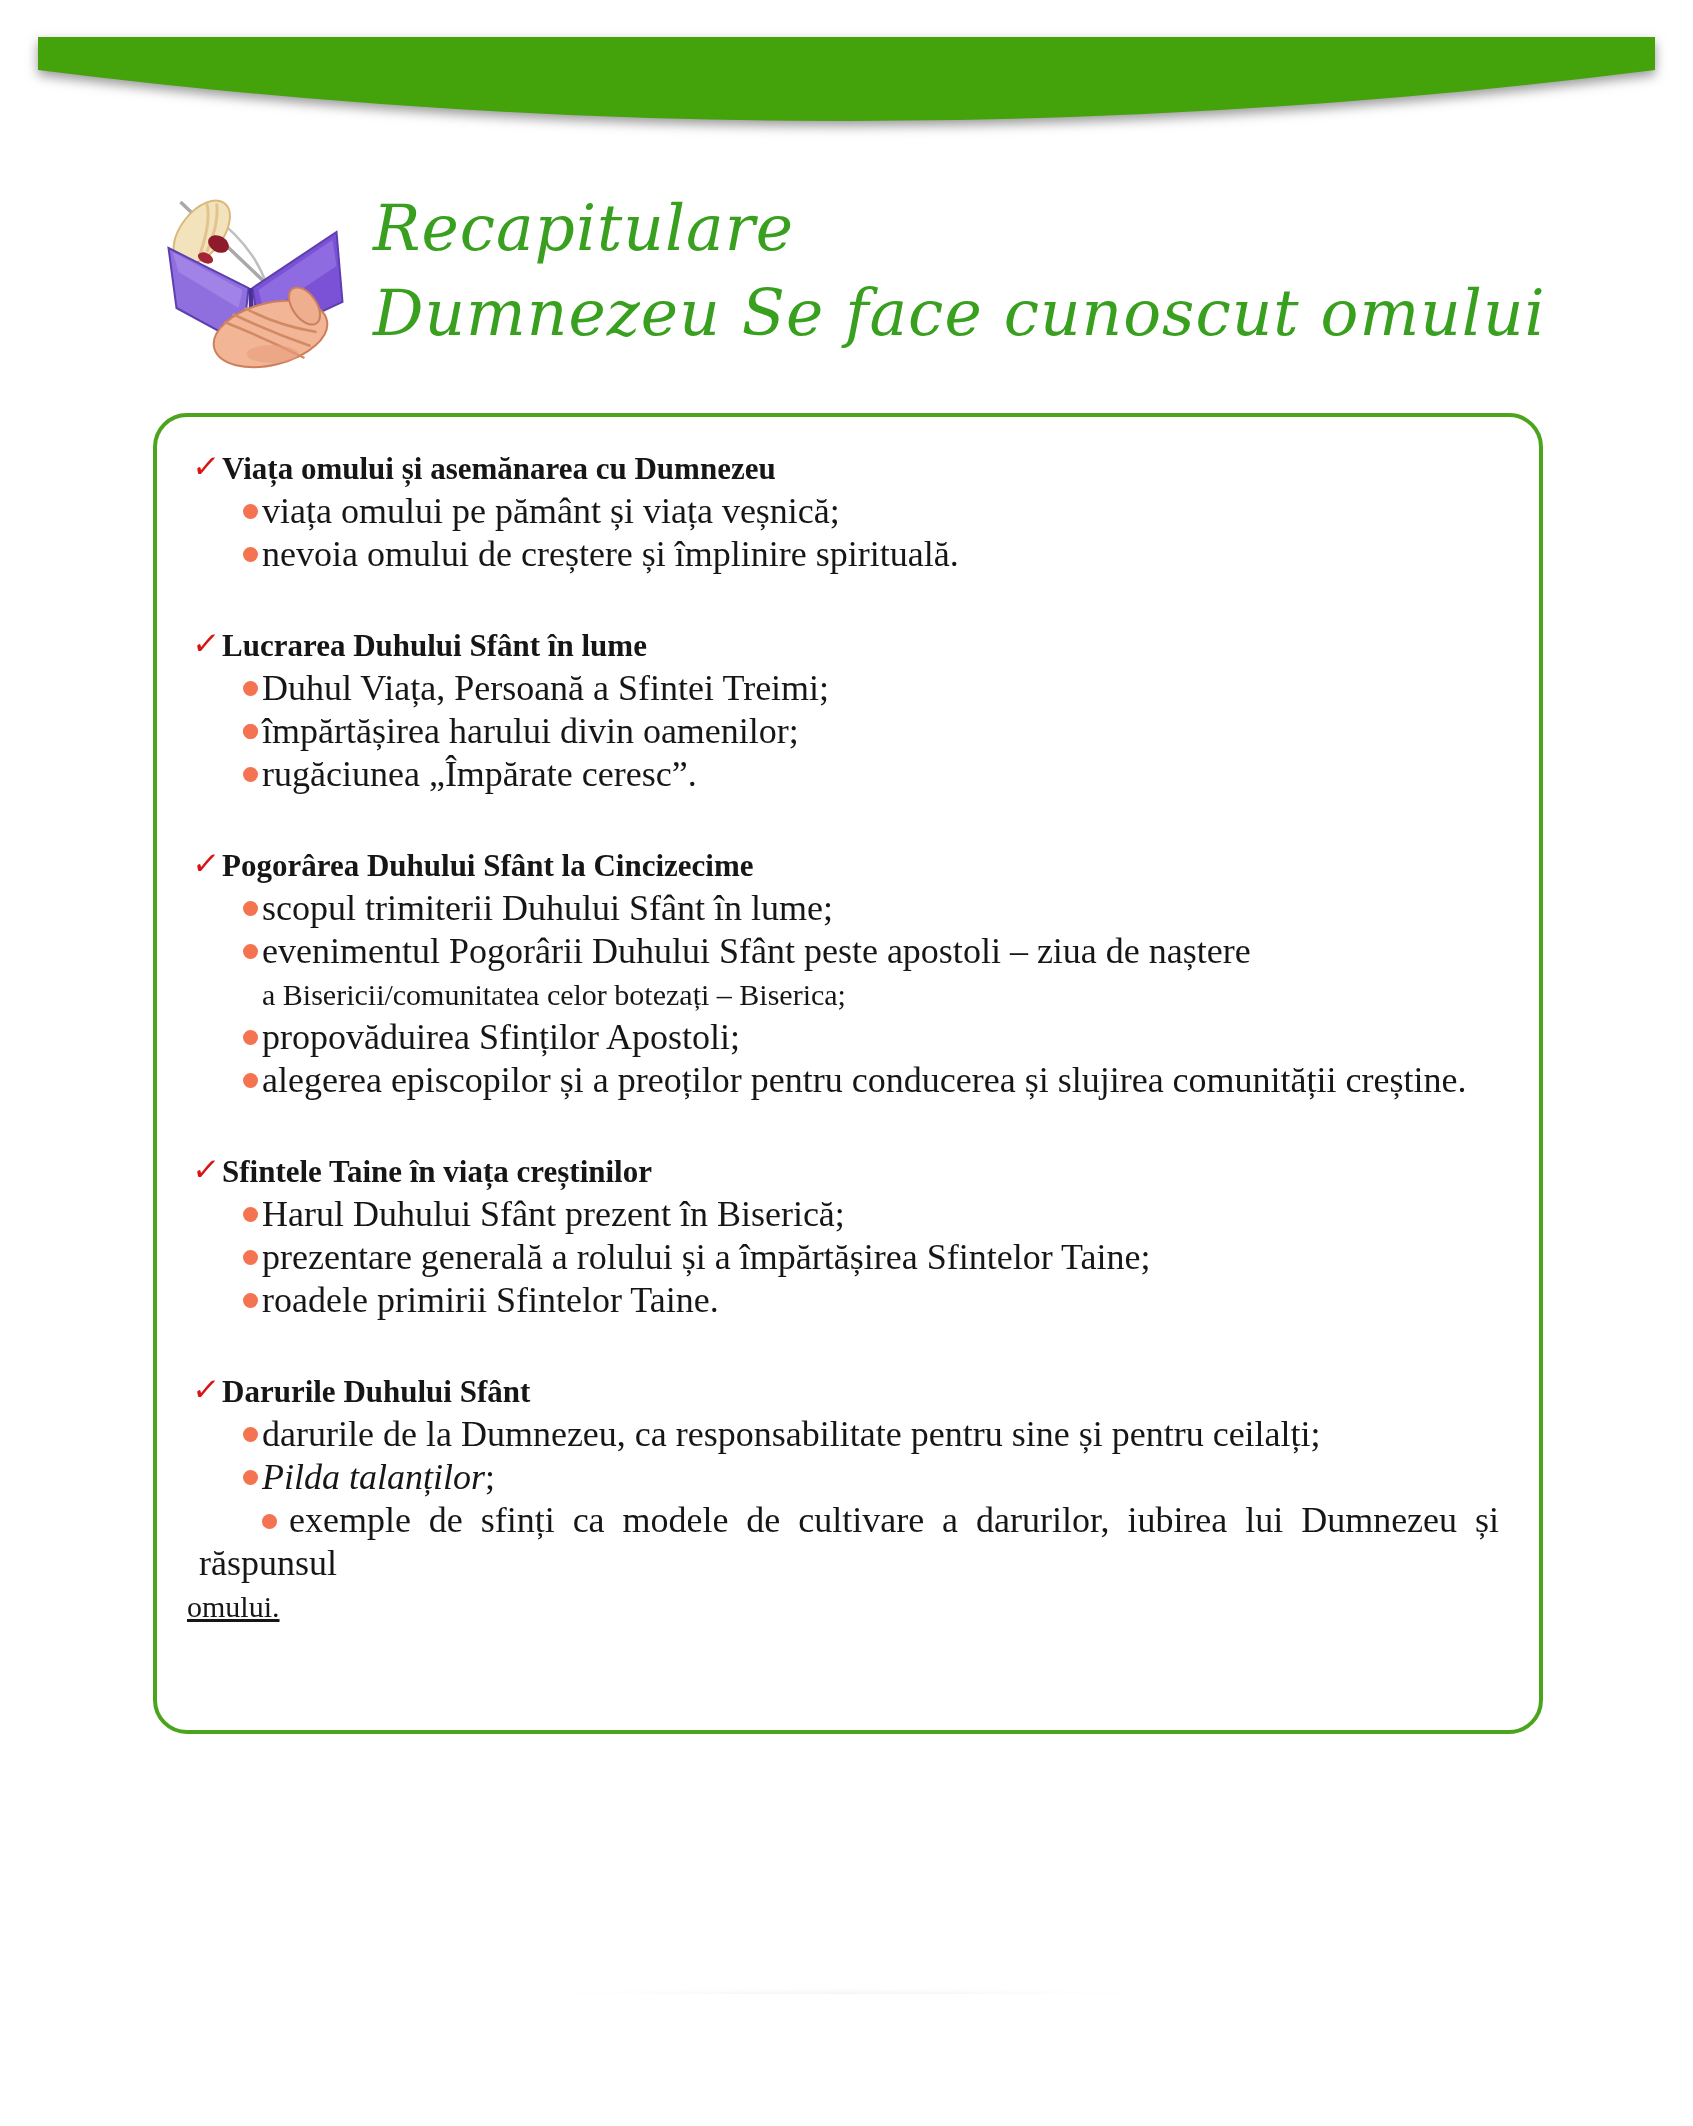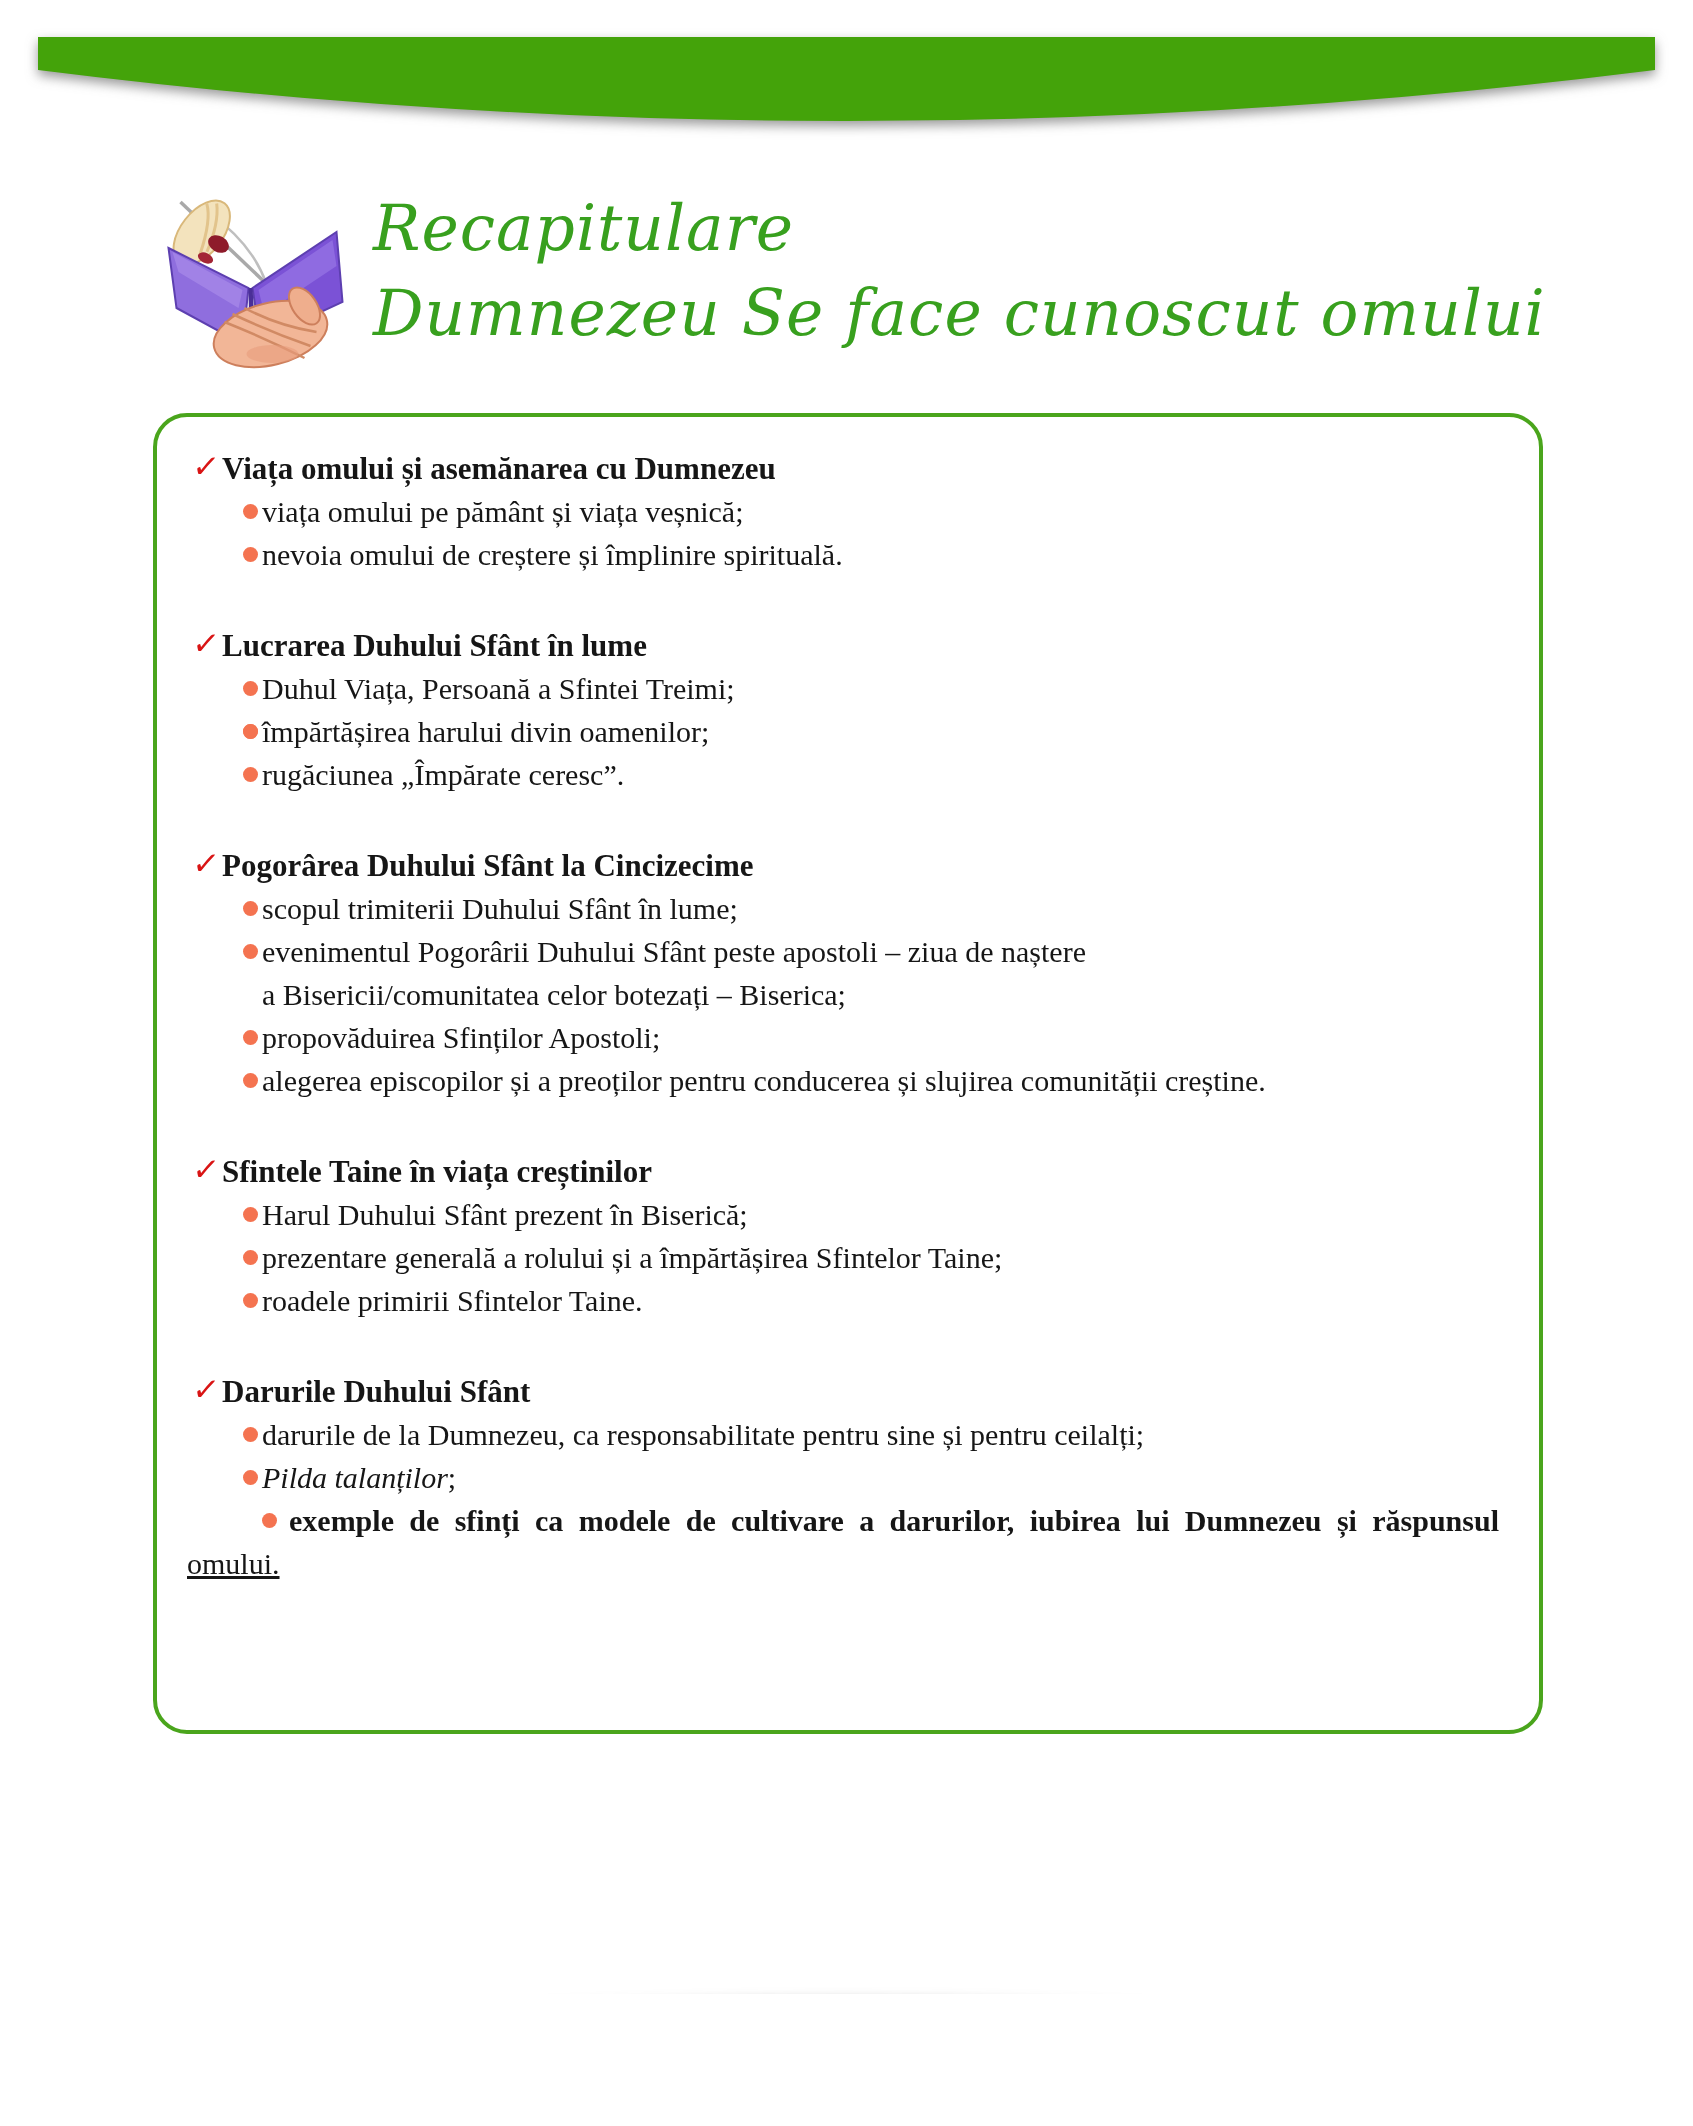--- a/index.html
+++ b/index.html
@@ -27,24 +27,24 @@
 
   
   .content-box{position:absolute;left:153px;top:413px;width:1390px;height:1321px;
                box-sizing:border-box;border:4px solid var(--box-border-green);
                border-radius:34px;padding:30px 40px 20px 42px;background:#fff;}
   .section{margin-bottom:48px;}
   .section:last-child{margin-bottom:0;}
   .sec-head{position:relative;padding-left:23px;font-weight:bold;font-size:31px;line-height:43px;}
   .check{position:absolute;left:-6px;top:-2px;color:var(--check-red);font-weight:900;
          font-size:31px;font-family:"DejaVu Sans",sans-serif;transform:skewX(-8deg);}
-  .bullet{position:relative;padding-left:63px;font-size:30px;line-height:43px;}
+  .bullet{position:relative;padding-left:63px;font-size:36px;line-height:43px;}
   .bullet .dot{position:absolute;left:44px;top:14px;width:15px;height:15px;border-radius:50%;
                background:var(--bullet-orange);}
-  .bullet.justify{padding-left:0;text-indent:63px;text-align:justify;text-align-last:justify;font-weight:bold;}
+  .bullet.justify{padding-left:0;text-indent:63px;text-align:justify;text-align-last:justify;}
   .bullet.justify .dot{position:static;display:inline-block;width:15px;height:15px;
                        border-radius:50%;margin-right:12px;transform:translateY(-3px);}
   .bullet-cont{padding-left:63px;font-size:30px;line-height:43px;}
   .cont-left{margin-left:-12px;font-size:30px;line-height:43px;text-decoration:underline;}
   .btext i{font-style:italic;}
 </style>
 </head>
 <body>
 
 <div class="page">

